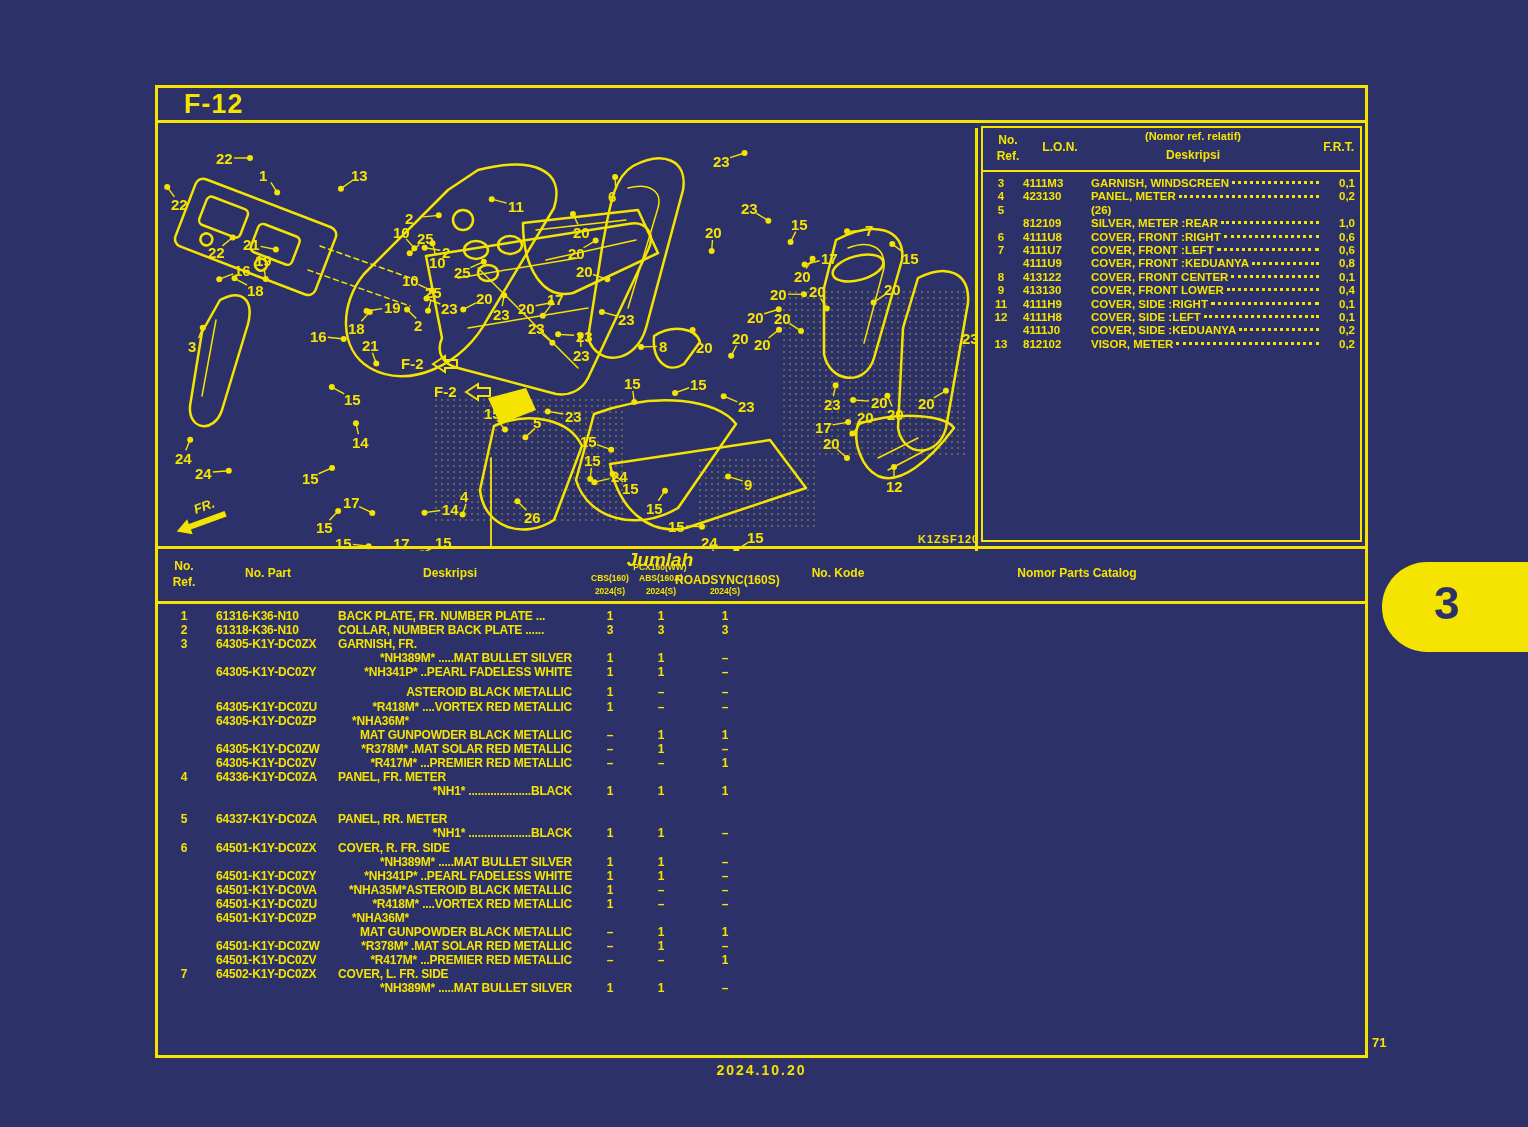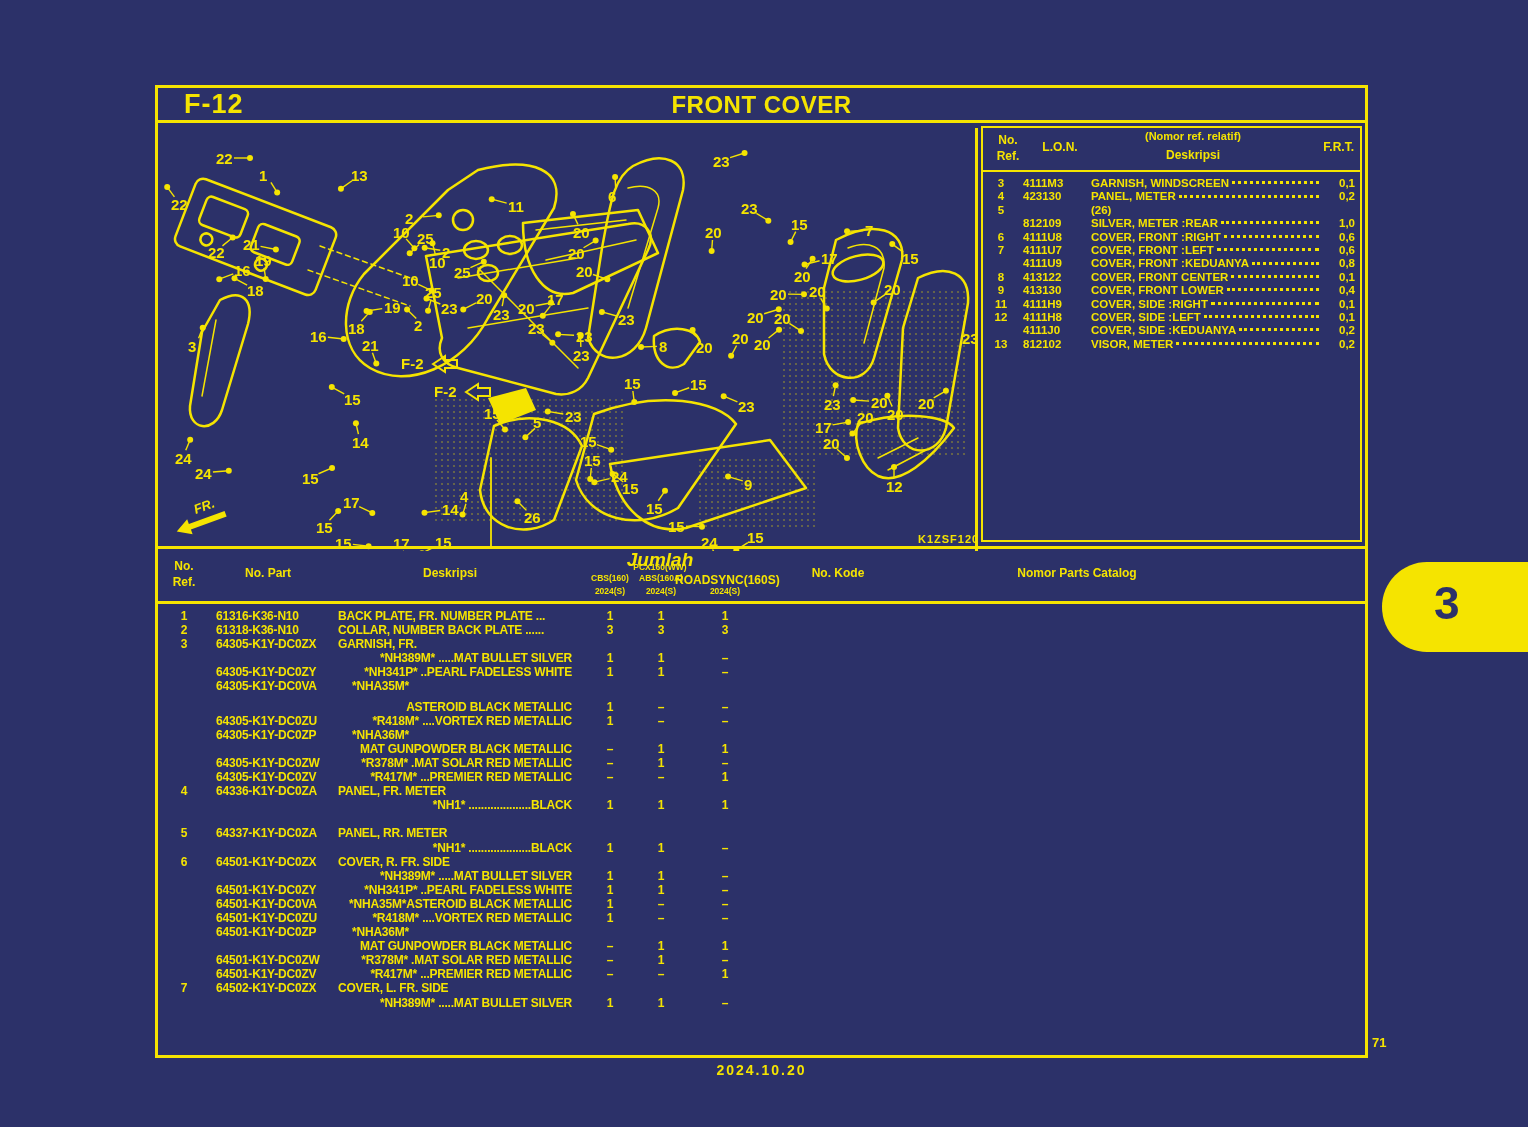--- a/index.html
+++ b/index.html
@@ -74,21 +74,20 @@
         border-radius:45px 0 0 45px;color:var(--bg);}
   .tab3 span{position:absolute;left:52px;top:14px;font-size:46px;}
 </style>
 </head>
 <body>
 
 <div class="frame">
 
   <div class="titlebar">
     <div class="fcode">F-12</div>
-    <div class="ftitle">FRONT COVER</div>
   </div>
 
   <div class="diagram-panel">
     <svg id="diag" width="817" height="423" viewBox="0 0 817 423">
       <defs>
         <pattern id="ht" width="6" height="6" patternUnits="userSpaceOnUse">
           <circle cx="2" cy="2" r="1.1" fill="#f5e400"></circle>
         </pattern>
       </defs>
       <g opacity="0.35">
@@ -616,28 +615,20 @@
         <span class="pq3">–</span>
       </div>
       <div class="pr">
         <span class="pref"></span>
         <span class="ppart">64305-K1Y-DC0ZY</span>
         <span class="pdesc r">*NH341P* ..PEARL FADELESS WHITE</span>
         <span class="pq1">1</span>
         <span class="pq2">1</span>
         <span class="pq3">–</span>
       </div>
-      <div class="pr">
-        <span class="pref"></span>
-        <span class="ppart">64305-K1Y-DC0VA</span>
-        <span class="pdesc l2">*NHA35M*</span>
-        <span class="pq1"></span>
-        <span class="pq2"></span>
-        <span class="pq3"></span>
-      </div>
       <div class="pr gap">
         <span class="pref"></span>
         <span class="ppart"></span>
         <span class="pdesc r">ASTEROID BLACK METALLIC</span>
         <span class="pq1">1</span>
         <span class="pq2">–</span>
         <span class="pq3">–</span>
       </div>
       <div class="pr">
         <span class="pref"></span>

